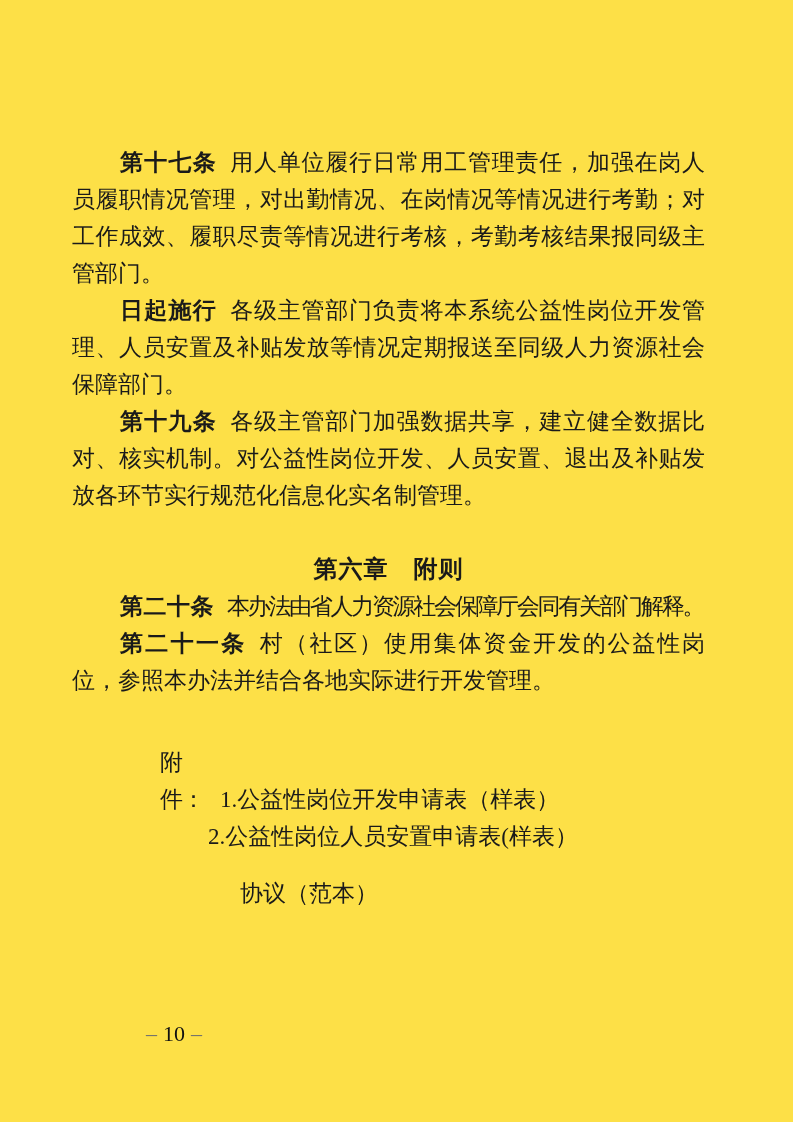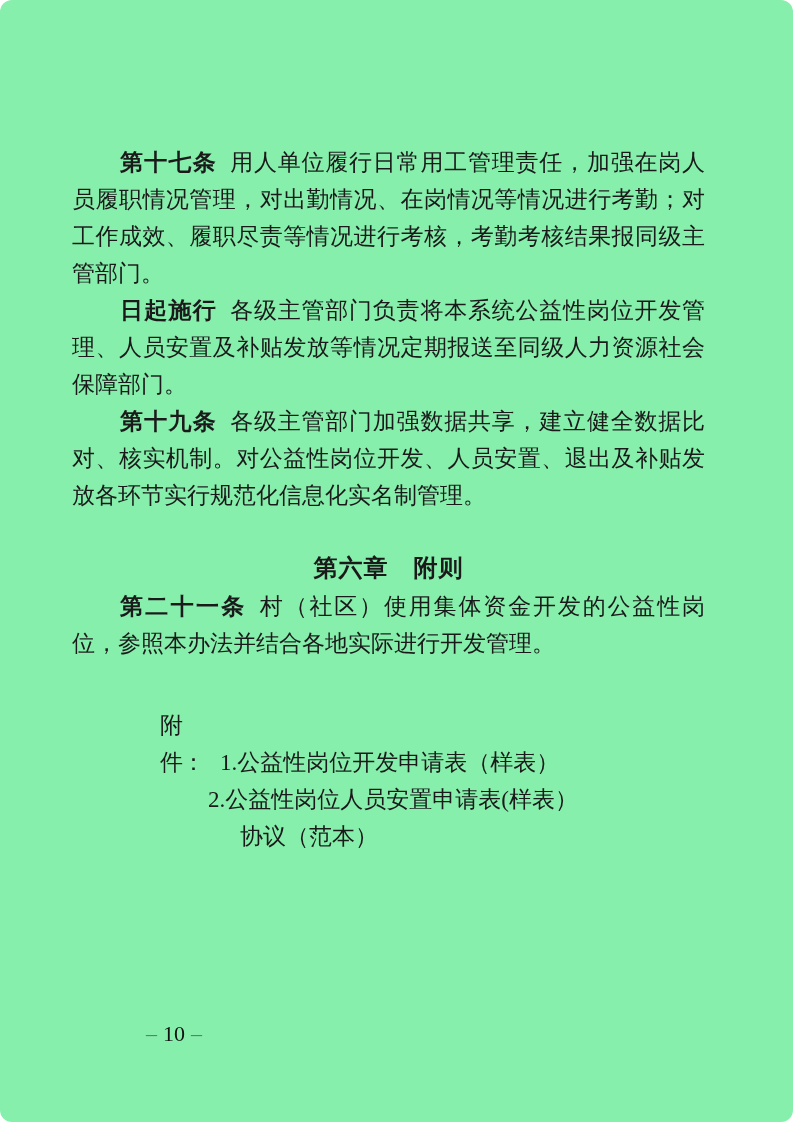--- a/index.html
+++ b/index.html
@@ -11,22 +11,21 @@
     width: 793px;
     height: 1122px;
     position: relative;
     overflow: hidden;
     font-family: "Liberation Serif", "DejaVu Serif", serif;
     color: #1a1a1a;
   }
   .page {
     position: absolute;
     inset: 0;
-    background: #86efac;
-    border-radius: 12px;
+    background: #fde047;
   }
   .content {
     position: absolute;
     left: 72px;
     top: 144px;
     width: 633px;
   }
   .article {
     margin: 0;
     font-size: 23px;
@@ -42,21 +41,21 @@
     font-weight: bold;
     font-family: "Liberation Sans", "DejaVu Sans", sans-serif;
     margin-right: 13px;
     letter-spacing: 0.5px;
   }
   .chapter-heading {
     margin: 37px 0 0 0;
     font-size: 24px;
     line-height: 37px;
     font-weight: bold;
-    font-family: Liberation Mono, monospace;
+    font-family: Liberation Serif, serif;
     text-align: center;
     letter-spacing: 1px;
   }
   .attachments {
     margin-top: 45px;
     font-size: 23px;
     line-height: 37px;
   }
   .att-row {
     padding-left: 136px;
@@ -66,20 +65,21 @@
   }
   .att-label {
     display: inline-block;
     width: 60px;
     letter-spacing: -1px;
     margin-left: 12px;
   }
   .att-cont {
     display: block;
     padding-left: 32px;
+    margin-top: 20px;
   }
   .footer {
     position: absolute;
     left: 96px;
     top: 1019px;
     font-size: 22px;
     line-height: 30px;
     letter-spacing: 0;
     margin-left: 44px;
   }
@@ -98,20 +98,21 @@
   <div class="content">
 
     <p class="article"><span class="term">第十七条</span><span>用人单位履行日常用工管理责任，加强在岗人员履职情况管理，对出勤情况、在岗情况等情况进行考勤；对工作成效、履职尽责等情况进行考核，考勤考核结果报同级主管部门。</span></p>
 
     <p class="article"><span class="term">日起施行</span><span>各级主管部门负责将本系统公益性岗位开发管理、人员安置及补贴发放等情况定期报送至同级人力资源社会保障部门。</span></p>
 
     <p class="article"><span class="term">第十九条</span><span>各级主管部门加强数据共享，建立健全数据比对、核实机制。对公益性岗位开发、人员安置、退出及补贴发放各环节实行规范化信息化实名制管理。</span></p>
 
     <h2 class="chapter-heading">第六章　附则</h2>
 
+    <p class="article condensed"><span class="term">第二十条</span><span>本办法由省人力资源社会保障厅会同有关部门解释。</span></p>
 
     <p class="article"><span class="term">第二十一条</span><span>村（社区）使用集体资金开发的公益性岗位，参照本办法并结合各地实际进行开发管理。</span></p>
 
 
     <div class="attachments">
       <div class="att-row first"><span class="att-label">附件：</span><span>1.公益性岗位开发申请表（样表）</span></div>
       <div class="att-row"><span>2.公益性岗位人员安置申请表(样表）</span></div>
       <div class="att-row"><span class="att-cont">协议（范本）</span></div>
     </div>
 

